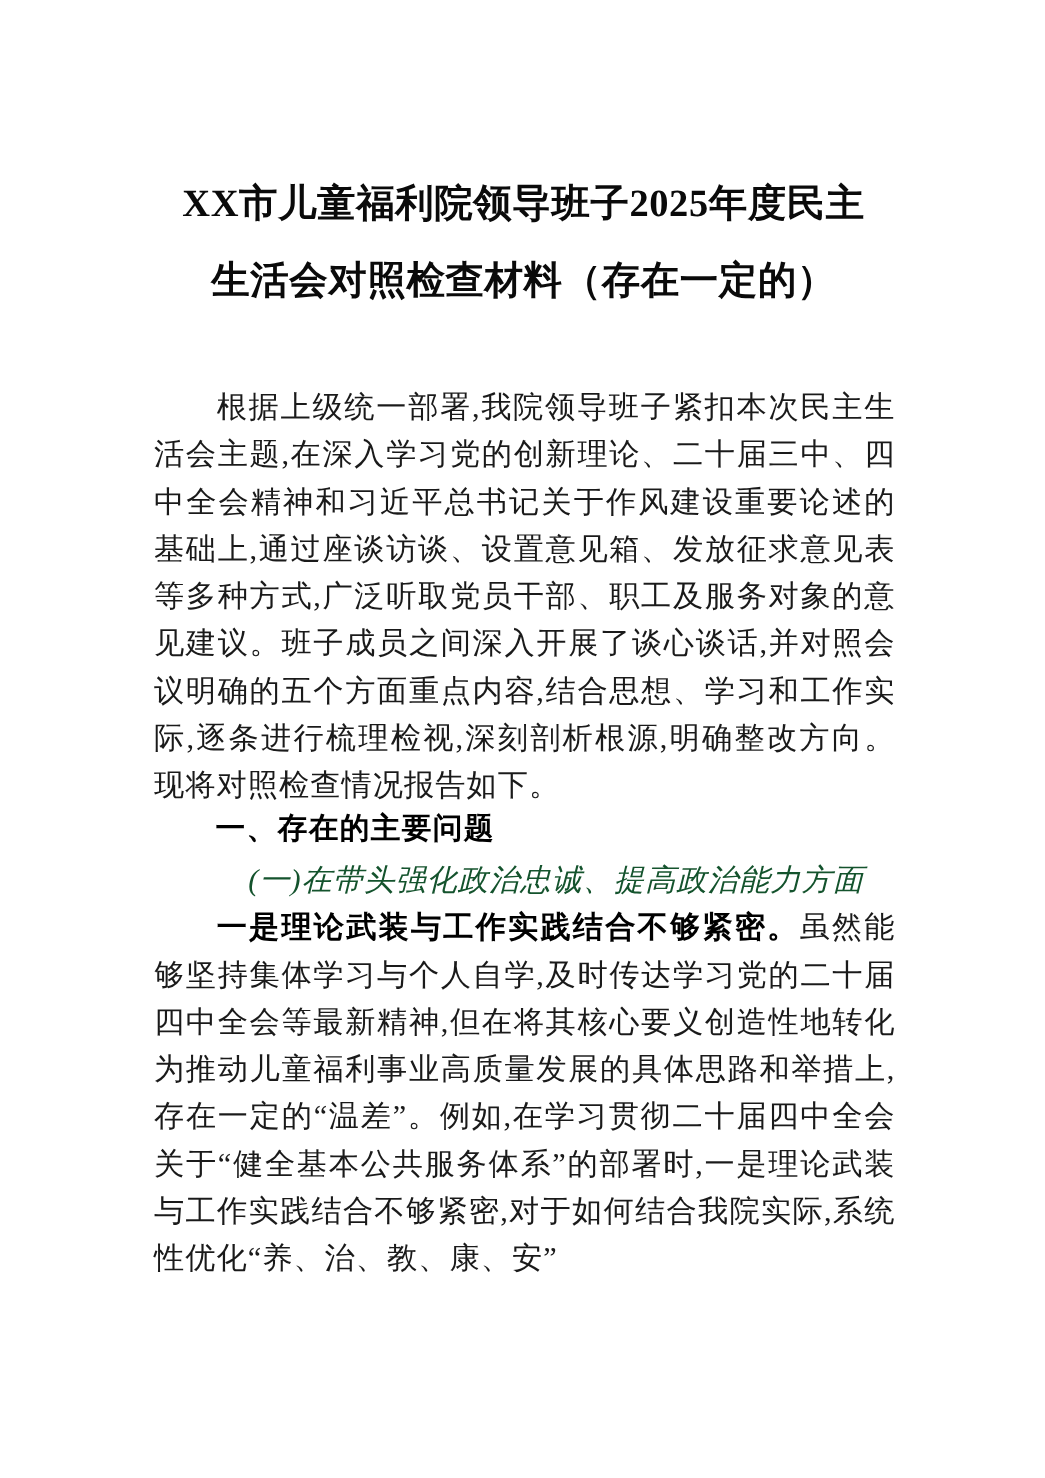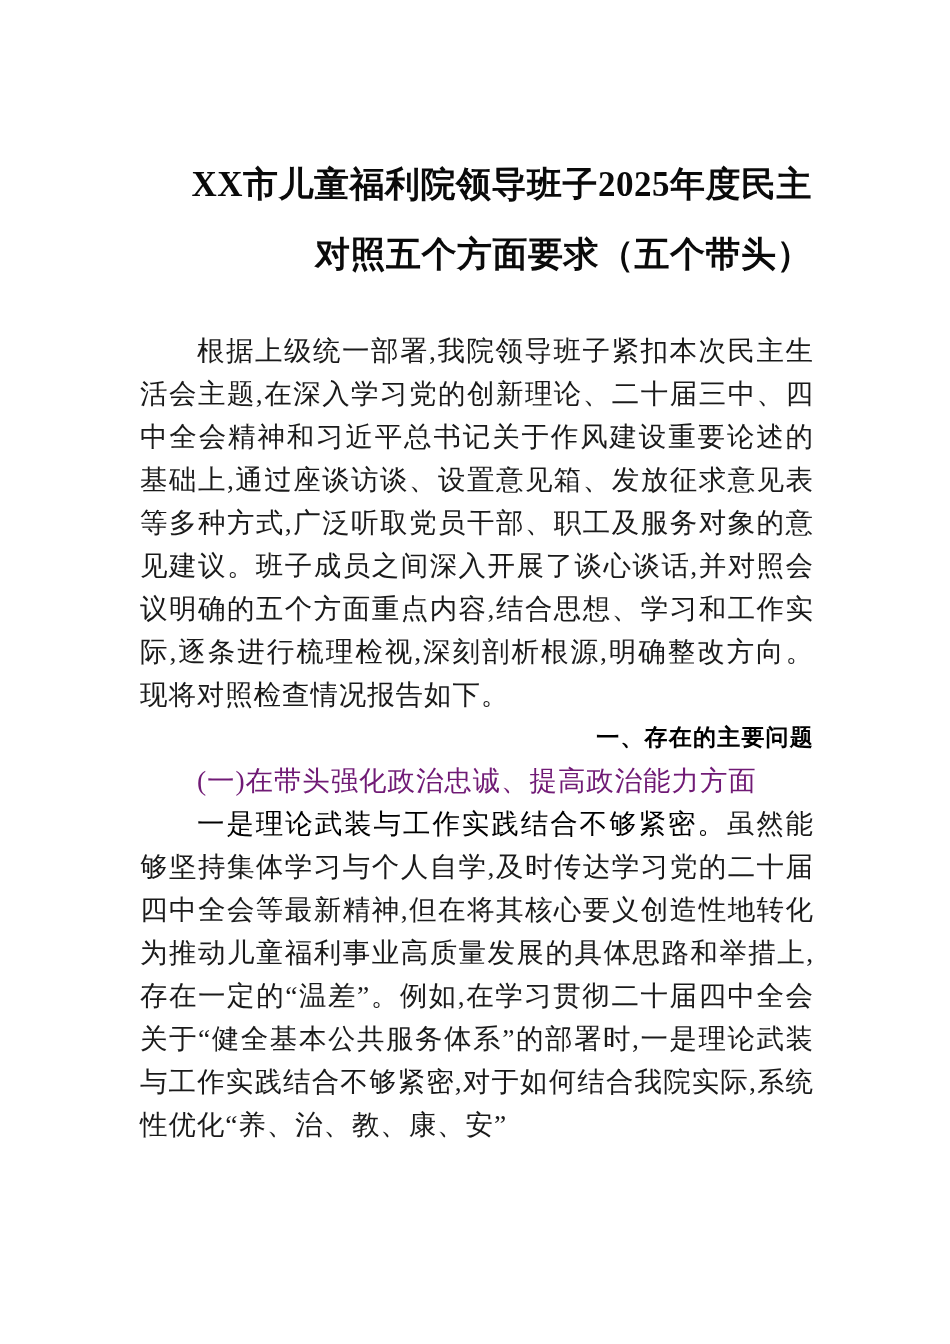--- a/index.html
+++ b/index.html
@@ -35,82 +35,82 @@
     font-family: "Liberation Serif", "DejaVu Serif", serif;
     font-weight: 700;
     font-size: 35px;
     line-height: 70px;
     letter-spacing: 0.5px;
     color: #0a0a0a;
   }
   .doc-title .tline {
     display: block;
     white-space: nowrap;
-    text-align: right;
   }
 
   
   .body-area {
     position: absolute;
     left: 140px;
-    top: 329px;
+    top: 348px;
     width: 674px;
   }
 
   .para {
     font-family: "Liberation Serif", "DejaVu Serif", serif;
     font-size: 27.5px;
     line-height: 43px;
     color: #1a1a1a;
     text-align: justify;
     text-justify: inter-character;
     letter-spacing: 0.9px;
     margin: 0;
     text-indent: 57px;
     word-break: break-all;
   }
 
   
   .h1-cn {
-    font-family: Liberation Serif, serif;
+    font-family: Liberation Mono, monospace;
     font-weight: 700;
-    font-size: 23px;
+    font-size: 27px;
     line-height: 43px;
     color: #000000;
     letter-spacing: 1.2px;
     margin: 0;
     text-indent: 56px;
-    text-align: right;
+    text-align: left;
   }
 
   
   .h2-cn {
     font-family: "Liberation Serif", "DejaVu Serif", serif;
     font-size: 27.5px;
     line-height: 43px;
-    color: #701a75;
+    color: #14532d;
     letter-spacing: 0.9px;
     margin: 0;
     text-indent: 57px;
-    text-align: left;
+    text-align: center;
+    font-style: italic;
   }
 
   .strong-run {
-    font-weight: 400;
+    font-weight: 700;
     color: #000000;
   }
 </style>
 </head>
 <body>
 
 <div class="page">
 
   <div class="doc-title">
     <span class="tline">XX市儿童福利院领导班子2025年度民主</span>
-    <span class="tline">对照五个方面要求（五个带头）</span>
+    <span class="tline">生活会对照检查材料（存在一定的）</span>
   </div>
 
   <div class="body-area">
 
     <p class="para">根据上级统一部署,我院领导班子紧扣本次民主生活会主题,在深入学习党的创新理论、二十届三中、四中全会精神和习近平总书记关于作风建设重要论述的基础上,通过座谈访谈、设置意见箱、发放征求意见表等多种方式,广泛听取党员干部、职工及服务对象的意见建议。班子成员之间深入开展了谈心谈话,并对照会议明确的五个方面重点内容,结合思想、学习和工作实际,逐条进行梳理检视,深刻剖析根源,明确整改方向。现将对照检查情况报告如下。</p>
 
     <p class="h1-cn">一、存在的主要问题</p>
 
 
     <p class="h2-cn">(一)在带头强化政治忠诚、提高政治能力方面</p>

